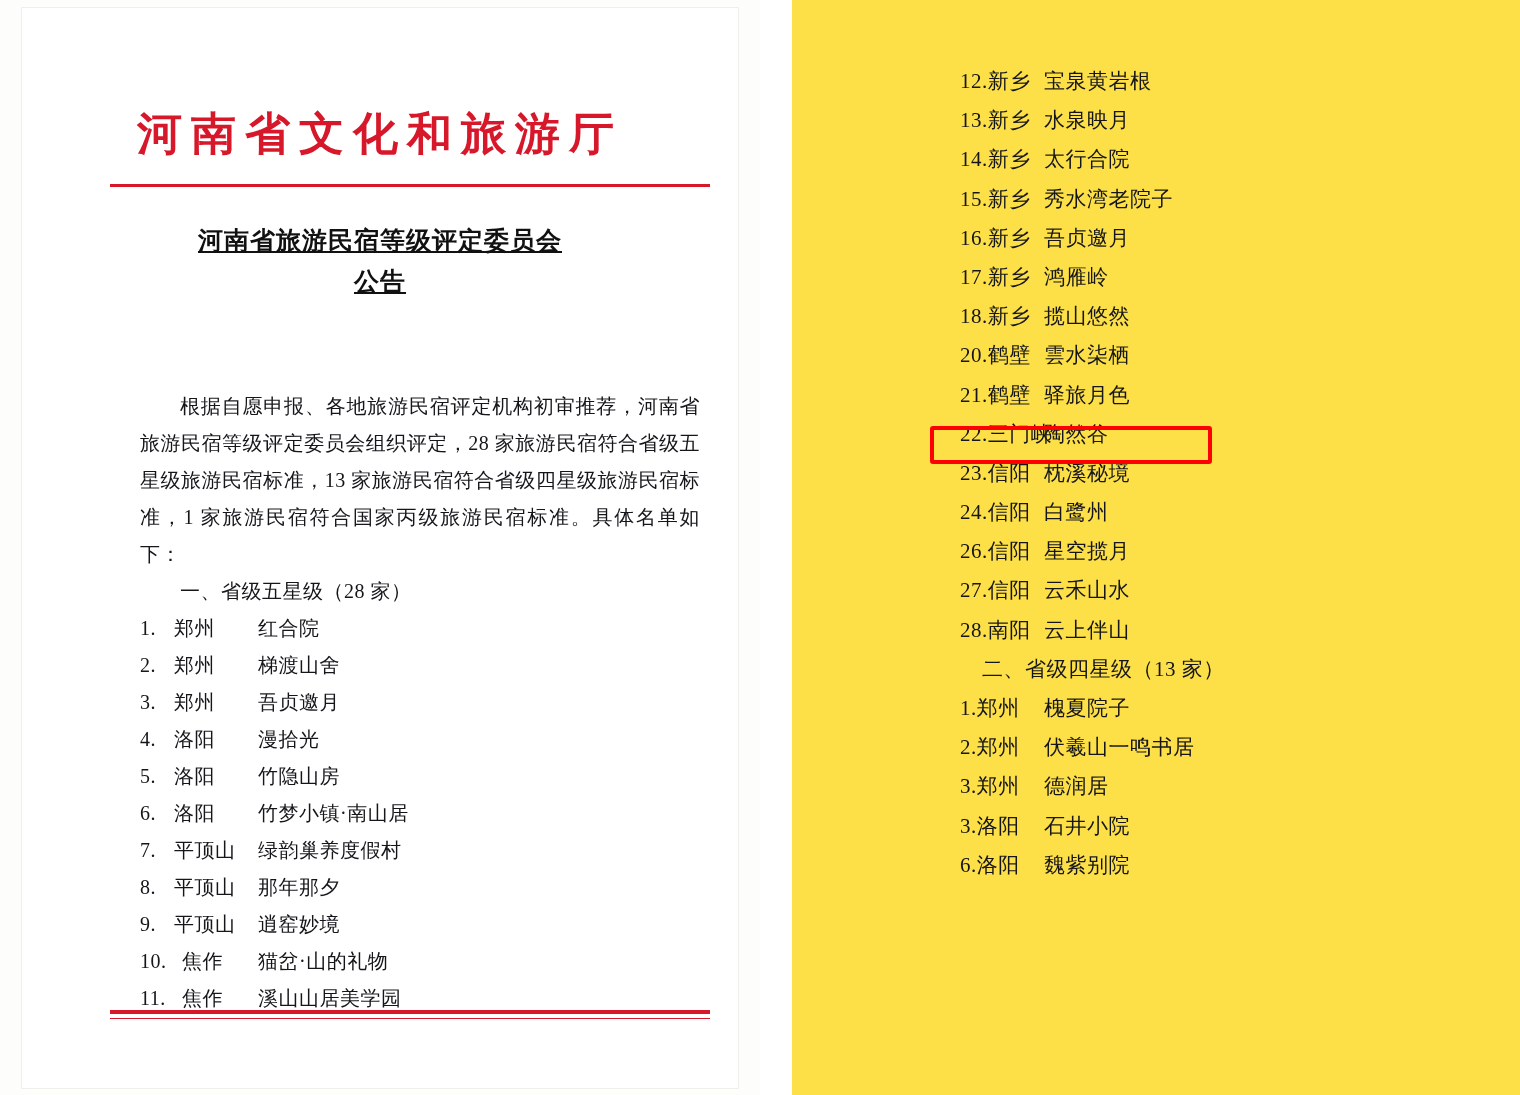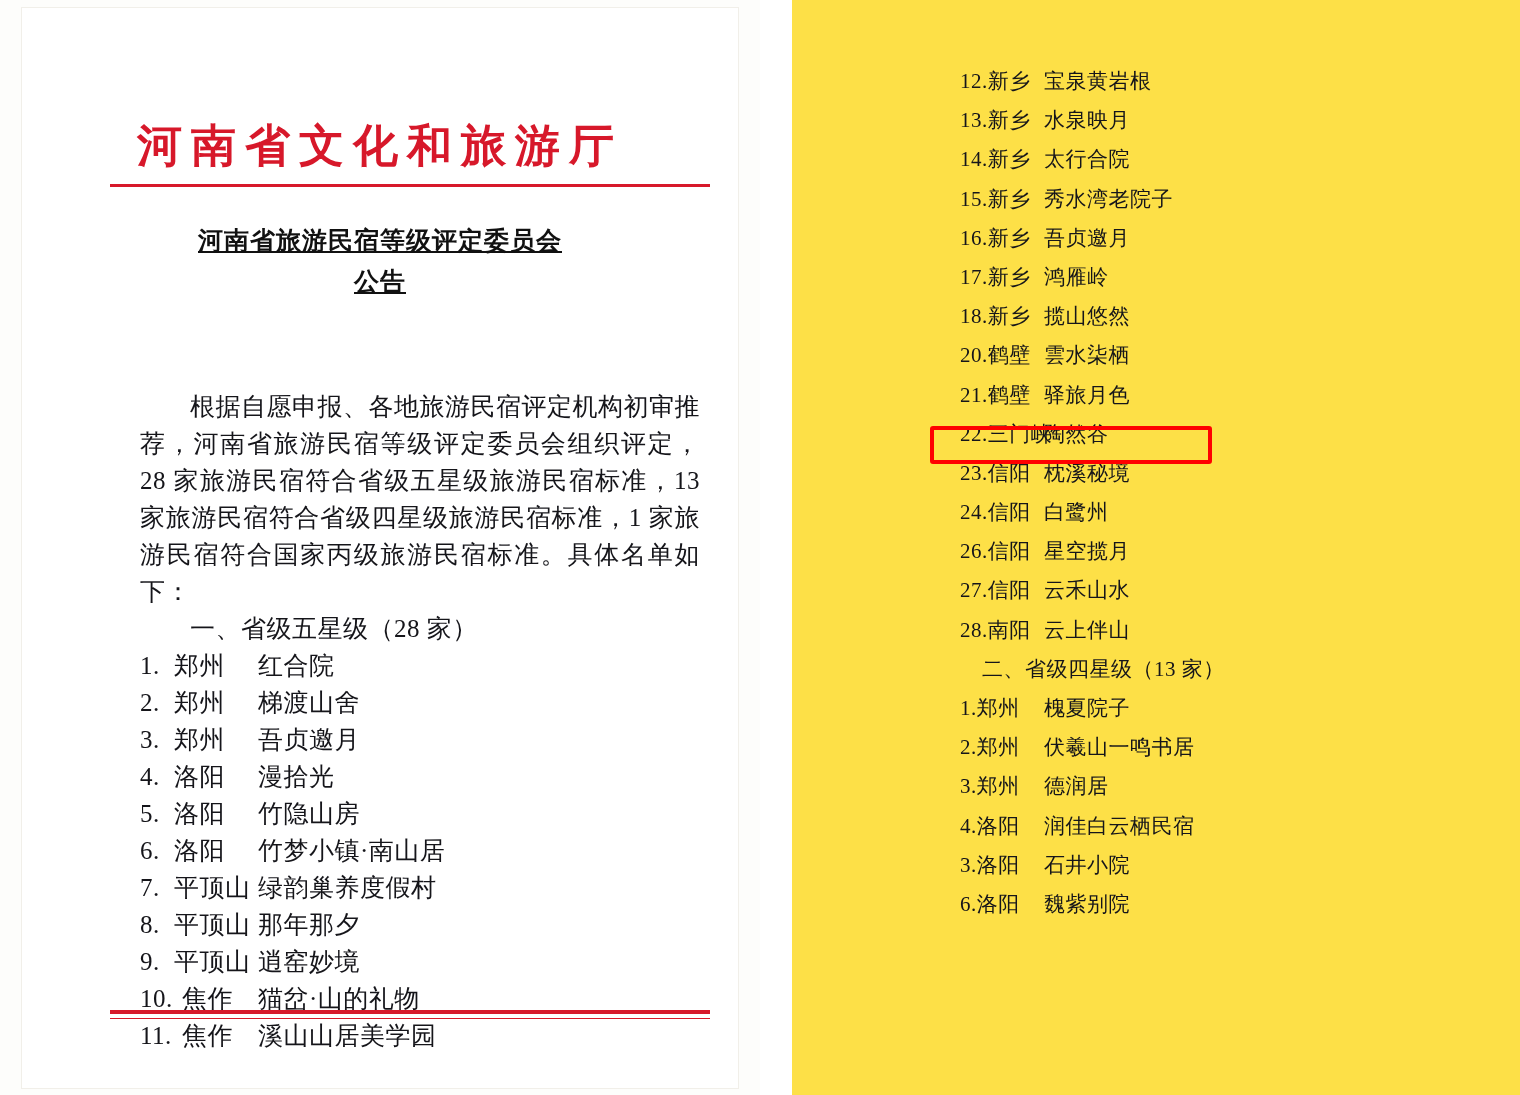--- a/index.html
+++ b/index.html
@@ -35,21 +35,21 @@
     top: 8px;
     width: 716px;
     height: 1080px;
     background: #ffffff;
     box-shadow: 0 0 0 1px #f1efe9;
   }
   .masthead {
     position: absolute;
     left: 50%;
     transform: translateX(-50%);
-    top: 108px;
+    top: 96px;
     width: 600px;
     text-align: center;
     color: #d7182a;
     font-family: "Liberation Serif", "DejaVu Serif", serif;
     font-weight: bold;
     font-size: 45px;
     letter-spacing: 9px;
     white-space: nowrap;
   }
   .masthead-rule {
@@ -72,21 +72,21 @@
     color: #111111;
     letter-spacing: 1px;
   }
   .doc-title div { white-space: nowrap; text-decoration: underline; }
 
   .doc-body {
     position: absolute;
     left: 118px;
     top: 380px;
     width: 560px;
-    font-size: 25px;
+    font-size: 20px;
     line-height: 37px;
     color: #15151a;
     letter-spacing: 0.5px;
   }
   .doc-body p { margin: 0; text-align: justify; }
   .indent2 { text-indent: 2em; }
   .list-line { white-space: nowrap; }
   .list-line .no { display: inline-block; }
   .list-line .city { display: inline-block; }
   .list-line .name { display: inline-block; }
@@ -282,23 +282,20 @@
       <div class="row">
         <span class="no">1.郑州</span><span class="name">槐夏院子</span>
       </div>
       <div class="row">
         <span class="no">2.郑州</span><span class="name">伏羲山一鸣书居</span>
       </div>
       <div class="row">
         <span class="no">3.郑州</span><span class="name">德润居</span>
       </div>
       <div class="row">
-        <span class="no">4.洛阳</span><span class="name">润佳白云栖民宿</span>
-      </div>
-      <div class="row">
         <span class="no">3.洛阳</span><span class="name">石井小院</span>
       </div>
       <div class="row">
         <span class="no">6.洛阳</span><span class="name">魏紫别院</span>
       </div>
     </div>
 
     <div class="highlight-box"></div>
   </div>
 

